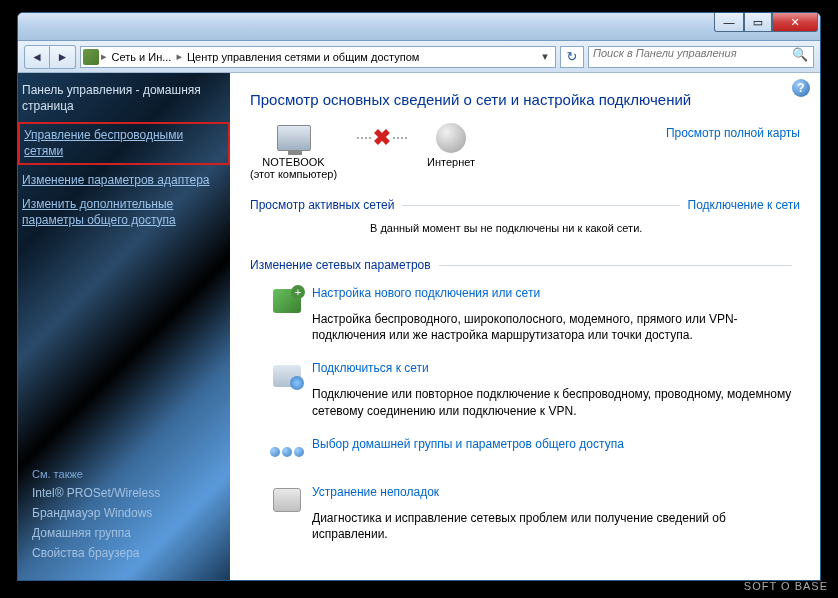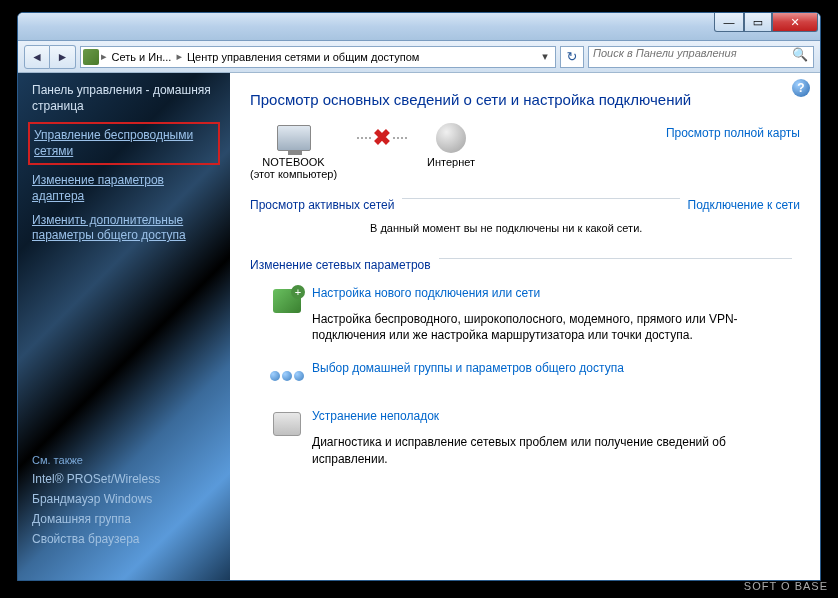--- a/index.html
+++ b/index.html
@@ -20,41 +20,41 @@
 .bc-icon { width: 16px; height: 16px; background: linear-gradient(135deg, #6a9a4a, #4a7a2a); border-radius: 2px; flex-shrink: 0; }
 .bc-seg { color: #000; padding: 0 3px; white-space: nowrap; cursor: pointer; }
 .bc-sep { color: #666; }
 .bc-dd { width: 16px; text-align: center; color: #444; cursor: pointer; }
 .bc-refresh { width: 24px; height: 22px; border: 1px solid #8aa8c8; background: #fff; display: flex; align-items: center; justify-content: center; cursor: pointer; color: #2a5a9a; font-size: 13px; }
 .search { width: 226px; height: 22px; background: #fff; border: 1px solid #8aa8c8; display: flex; align-items: flex-start; padding: 0 4px; }
 .search input { border: none; outline: none; flex: 1; font-size: 11px; font-style: italic; color: #888; }
 .search-icon { color: #2a5a9a; font-size: 13px; }
 .body { display: flex; height: calc(100% - 60px); }
 .sidebar { width: 212px; background: linear-gradient(135deg, #1a3a5a 0%, #0a1a2a 25%, #2a4a6a 40%, #000 55%, #3a6a9a 70%, #5a9ada 85%, #1a3a5a 100%); color: #c8d8e8; padding: 10px 0; position: relative; }
-.side-section { padding: 0 14px; }
+.side-section { padding: 0 4px; }
 .side-title { color: #d0e0f0; font-size: 12px; margin-bottom: 8px; line-height: 1.3; }
 .side-link { display: block; color: #9ac0e8; text-decoration: underline; font-size: 12px; margin: 8px 0; line-height: 1.3; cursor: pointer; }
 .side-link.highlighted { border: 2px solid #d02020; padding: 4px; margin: 4px -4px; }
-.side-bottom { position: absolute; bottom: 28px; left: 14px; right: 14px; }
+.side-bottom { position: absolute; bottom: 14px; left: 14px; right: 14px; }
 .side-bottom-title { color: #7aa8d8; font-size: 11px; margin-bottom: 6px; }
 .side-bottom a { display: block; color: #a0c0e0; font-size: 12px; margin: 6px 0; cursor: pointer; text-decoration: none; }
 .main { flex: 1; background: #fff; padding: 10px 20px 10px 20px; overflow-y: auto; position: relative; }
 .help-icon { position: absolute; top: 6px; right: 10px; width: 18px; height: 18px; border-radius: 50%; background: radial-gradient(circle at 35% 30%, #a0d0ff, #2a6ab0); color: #fff; font-size: 12px; font-weight: bold; display: flex; align-items: center; justify-content: center; cursor: pointer; }
 h1 { color: #003399; font-size: 15px; font-weight: normal; margin: 8px 0 14px; }
 .netmap { display: flex; align-items: flex-start; gap: 20px; margin-bottom: 18px; position: relative; }
 .netnode { text-align: center; font-size: 11px; }
 .netnode .icon { width: 40px; height: 32px; margin: 0 auto 2px; display: flex; align-items: center; justify-content: center; }
 .pc-icon { width: 34px; height: 26px; background: linear-gradient(to bottom, #e0e8f0, #a0b0c0); border: 1px solid #888; border-radius: 2px; position: relative; }
 .pc-icon::after { content: ""; position: absolute; bottom: -5px; left: 10px; width: 14px; height: 4px; background: #888; }
 .globe-icon { width: 30px; height: 30px; border-radius: 50%; background: radial-gradient(circle at 35% 30%, #f0f0f0, #a0a0a0); }
 .conn { width: 50px; height: 32px; display: flex; align-items: center; justify-content: center; position: relative; }
 .conn-line { width: 100%; border-top: 2px dotted #aaa; position: absolute; }
 .conn-x { color: #d02020; font-size: 22px; font-weight: bold; z-index: 1; background: #fff; }
 .maplink { position: absolute; right: 0; top: 4px; color: #0066cc; font-size: 12px; cursor: pointer; }
-.section-hdr { display: flex; align-items: flex-start; margin: 10px 0 6px; }
+.section-hdr { display: flex; align-items: center; margin: 10px 0 6px; }
 .section-hdr .t { color: #003399; font-size: 12px; }
 .section-hdr .line { flex: 1; border-top: 1px solid #d0d8e0; margin: 0 8px; }
 .section-hdr .r { color: #0066cc; font-size: 12px; cursor: pointer; }
 .nocon { font-size: 11px; color: #000; padding: 4px 0 14px 120px; }
 .task { display: flex; gap: 8px; margin: 14px 0 18px 20px; }
 .task-icon { width: 34px; height: 30px; flex-shrink: 0; display: flex; align-items: center; justify-content: center; }
 .ti-setup { background: linear-gradient(135deg, #6ac060, #3a8030); border-radius: 3px; position: relative; }
 .ti-setup::after { content: "+"; position: absolute; top: -4px; right: -4px; color: #fff; background: #4a9040; border-radius: 50%; width: 14px; height: 14px; font-size: 11px; display: flex; align-items: center; justify-content: center; }
 .ti-conn { background: linear-gradient(to bottom, #e0e8f0, #b0c0d0); border-radius: 3px; position: relative; }
 .ti-conn::before { content: ""; position: absolute; right: -3px; bottom: -3px; width: 14px; height: 14px; border-radius: 50%; background: radial-gradient(circle, #8ac8ff, #3a7ac0); }
@@ -156,20 +156,29 @@
       <div class="task">
         <div class="task-icon">
             <div class="ti-setup" style="width:28px;height:24px"></div>
           </div>
         <div class="task-text">
           <a>Настройка нового подключения или сети</a>
           <p>Настройка беспроводного, широкополосного, модемного, прямого или VPN-подключения или же настройка маршрутизатора или точки доступа.</p>
         </div>
       </div>
 
+      <div class="task">
+        <div class="task-icon">
+            <div class="ti-conn" style="width:28px;height:22px"></div>
+          </div>
+        <div class="task-text">
+          <a>Подключиться к сети</a>
+          <p>Подключение или повторное подключение к беспроводному, проводному, модемному сетевому соединению или подключение к VPN.</p>
+        </div>
+      </div>
 
       <div class="task">
         <div class="task-icon">
             <div class="ti-home">
               <span></span>
               <span></span>
               <span></span>
             </div>
           </div>
         <div class="task-text">

